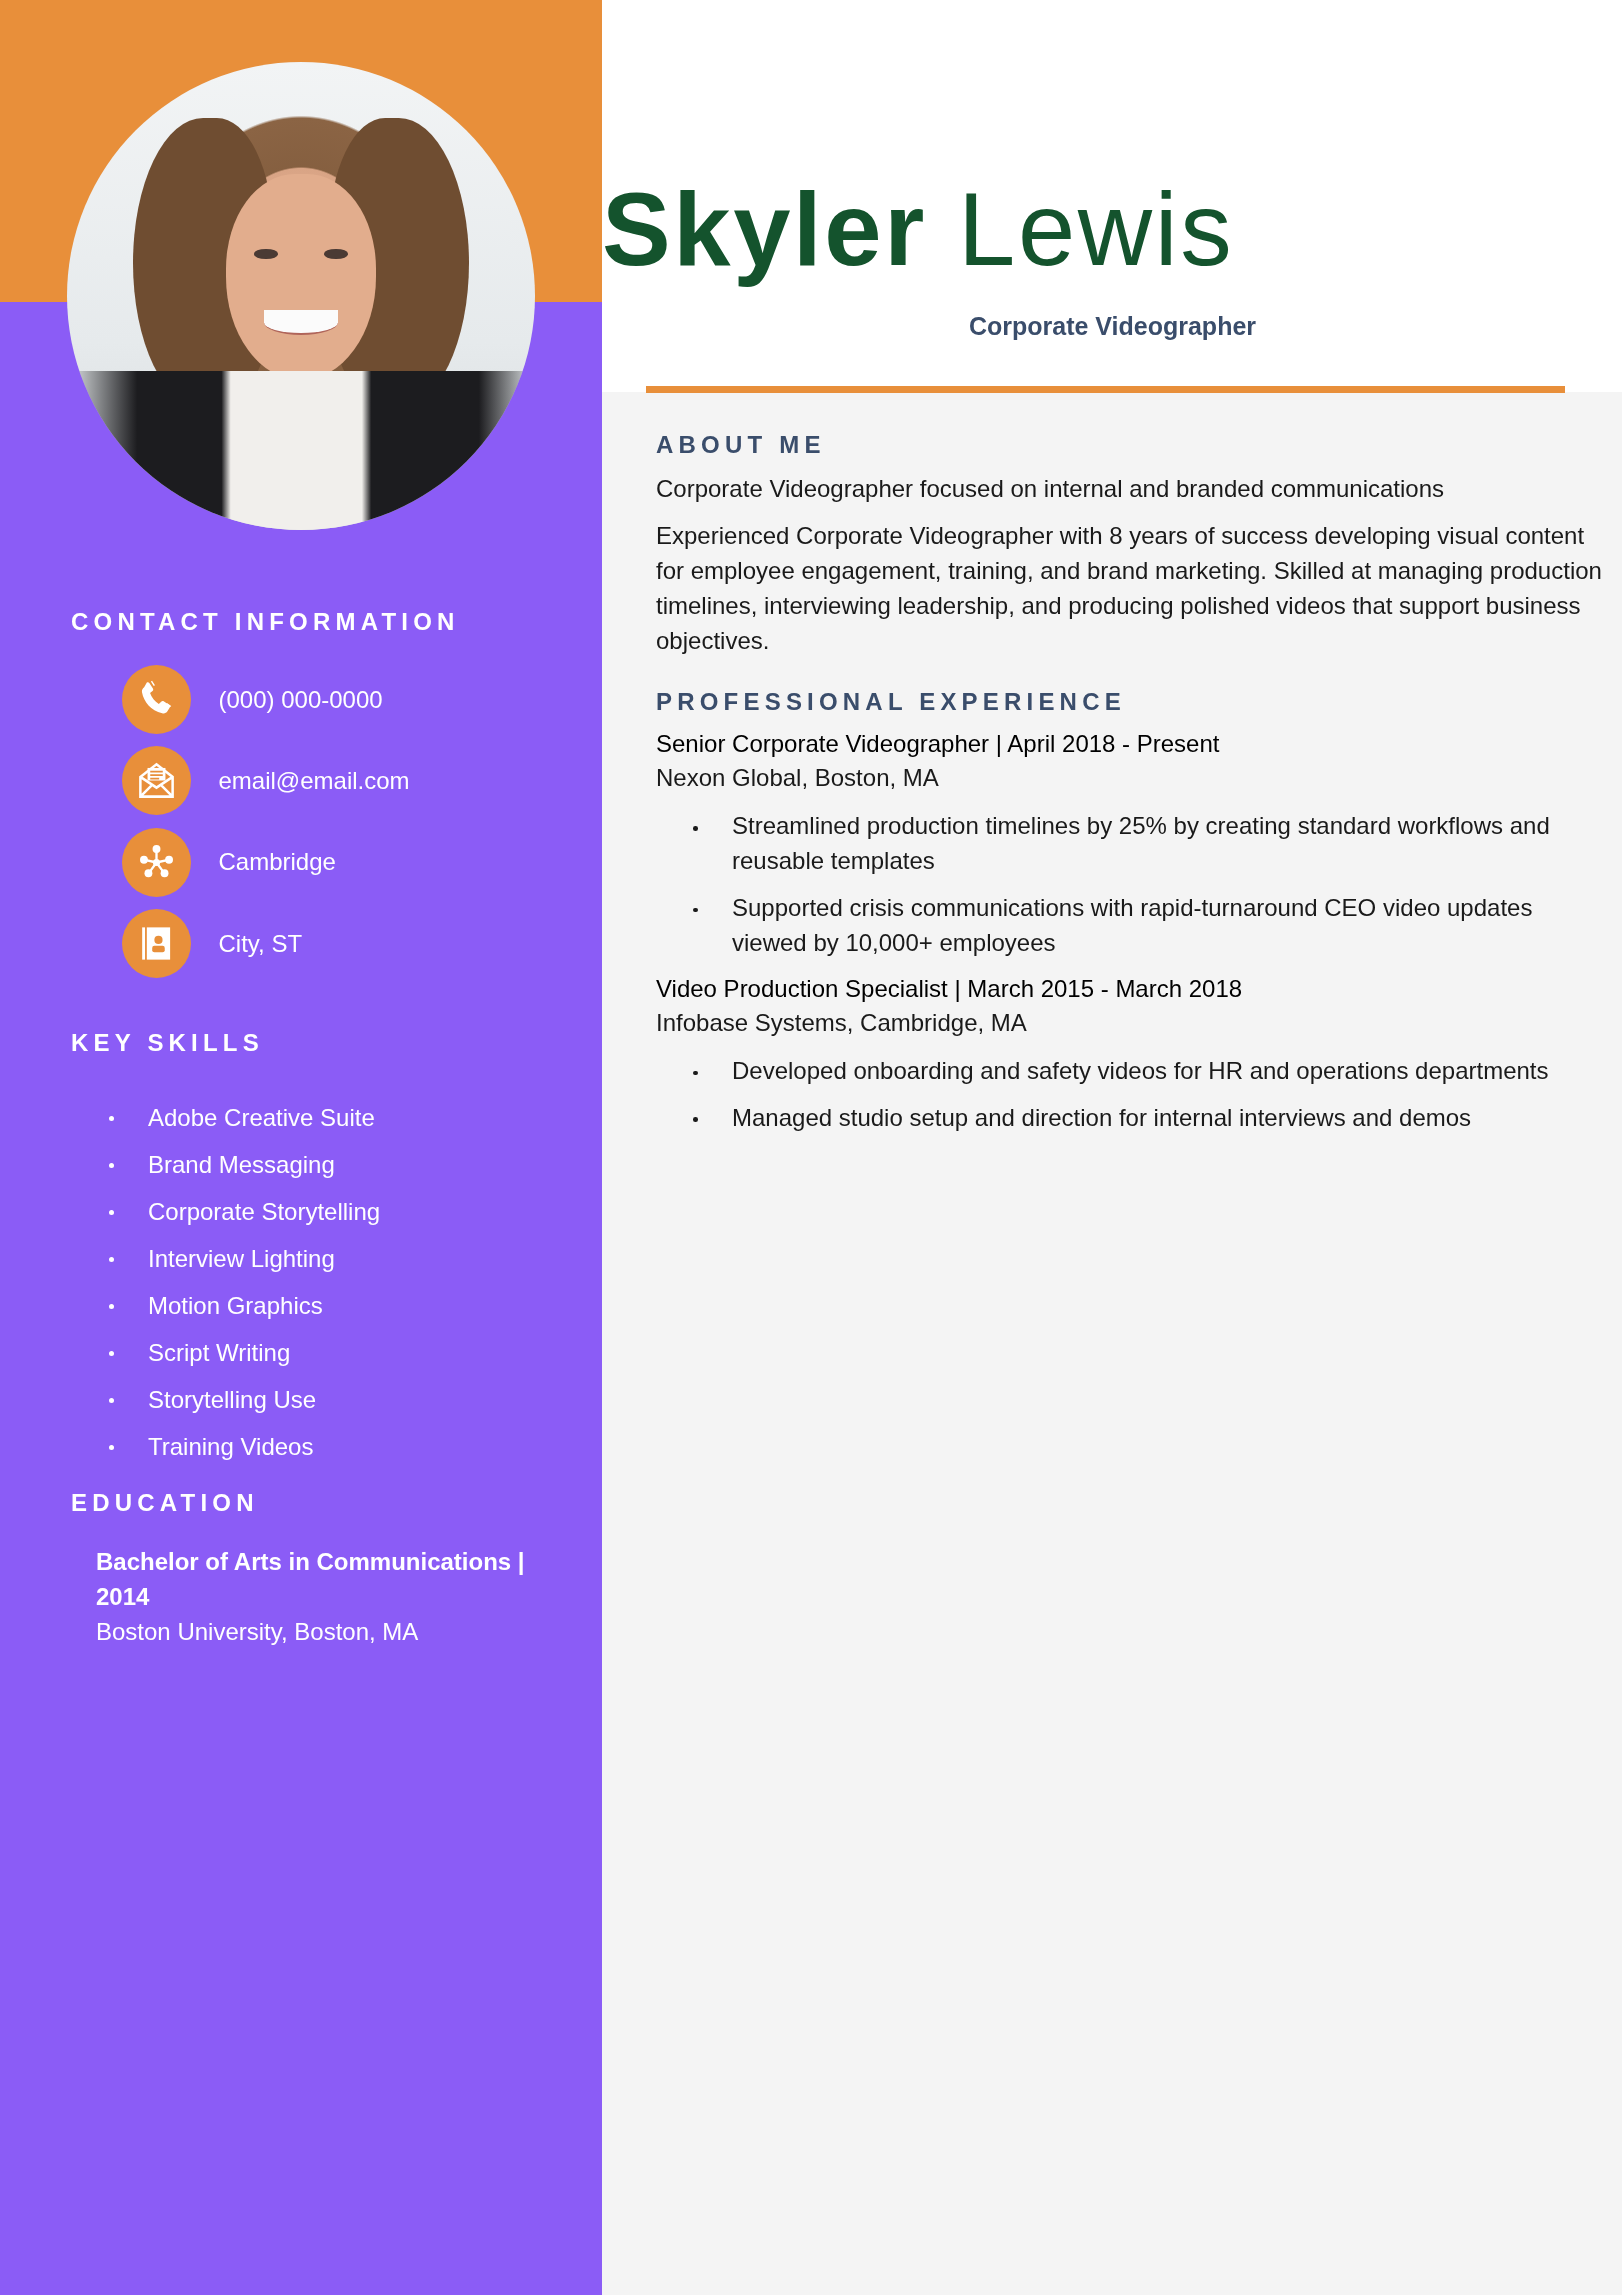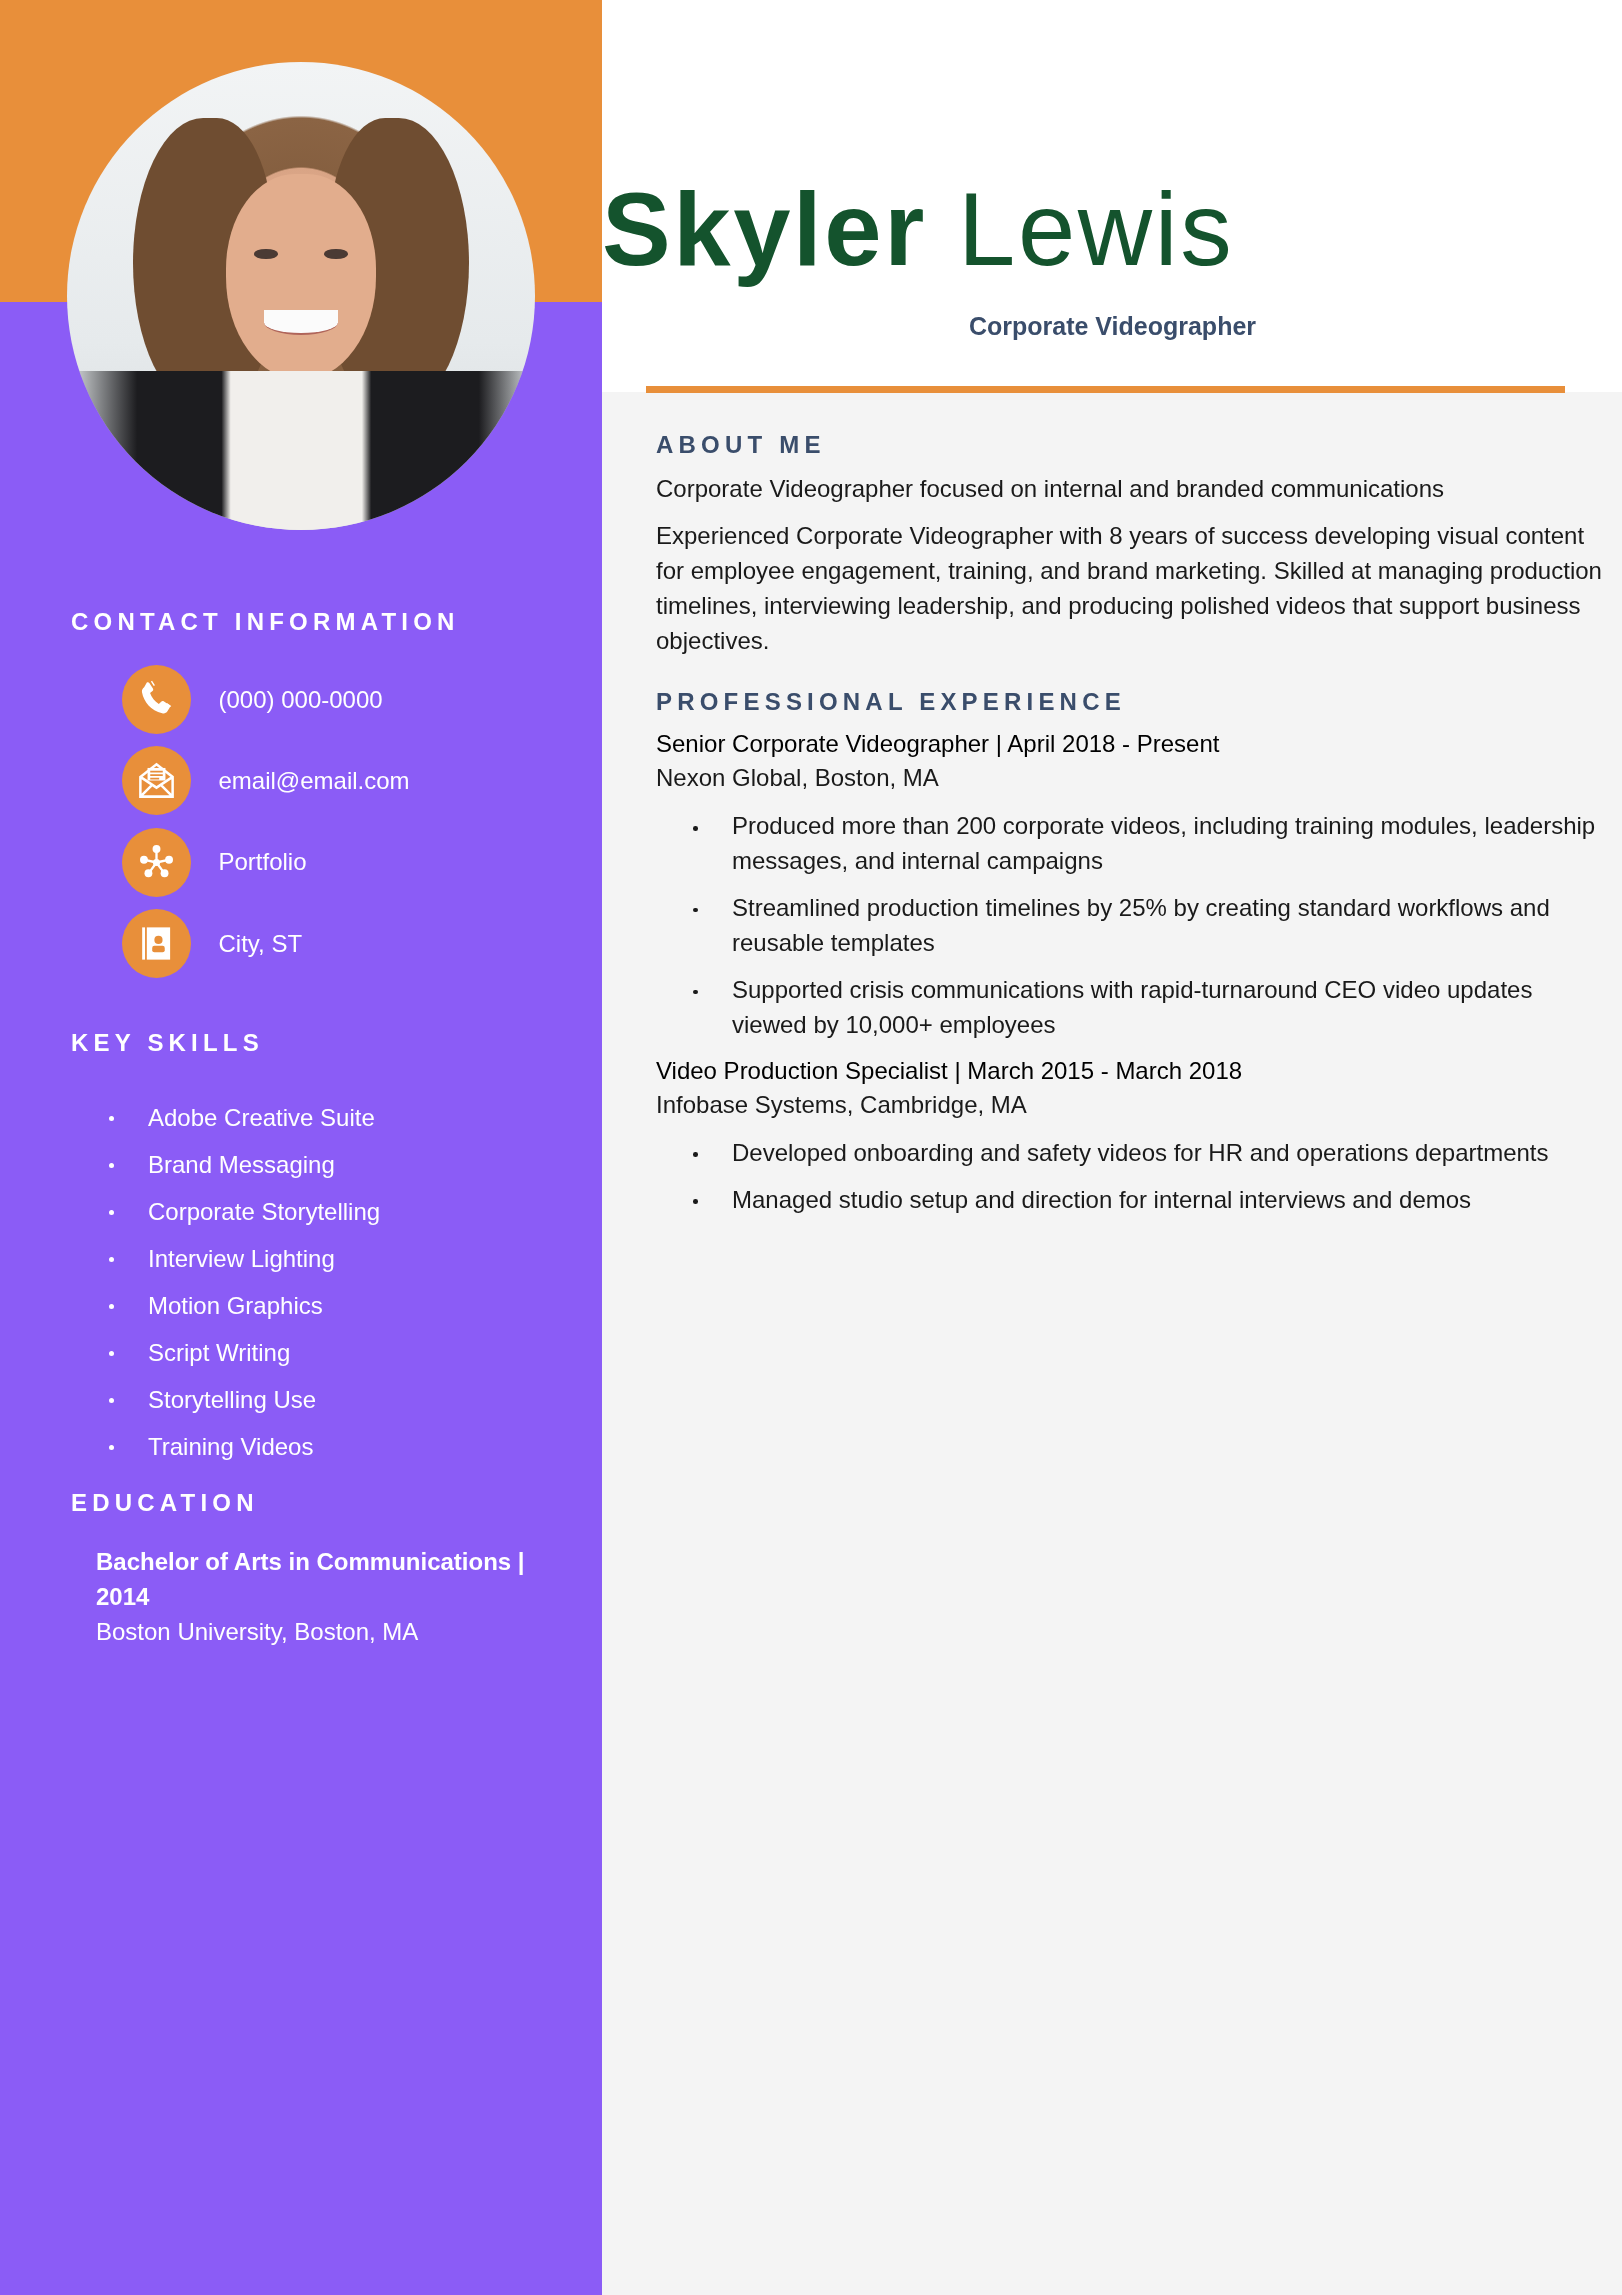--- a/index.html
+++ b/index.html
@@ -95,21 +95,21 @@
             <g fill="#fff">
               <circle cx="12" cy="12" r="2"></circle>
               <circle cx="12" cy="4.5" r="2.2"></circle>
               <circle cx="5" cy="10.5" r="2.2"></circle>
               <circle cx="19" cy="10.5" r="2.2"></circle>
               <circle cx="7.5" cy="18" r="2.2"></circle>
               <circle cx="16.5" cy="18" r="2.2"></circle>
             </g>
           </svg>
       </span>
-      <span class="contact-text">Portfolio</span>
+      <span class="contact-text">Cambridge</span>
     </div>
     <div class="contact-item">
       <span class="contact-icon">
         <svg viewBox="0 0 24 24">
             <rect x="4" y="3" width="1.6" height="18" fill="#fff"></rect>
             <rect x="6.6" y="3" width="13" height="18" fill="#fff"></rect>
             <circle cx="13.1" cy="10" r="2.3" fill="#E88F3A"></circle>
             <rect x="9.6" y="13.3" width="7" height="3.6" rx="1.2" fill="#E88F3A"></rect>
           </svg>
       </span>
@@ -173,21 +173,20 @@
     <p class="p">Experienced Corporate Videographer with 8 years of success developing visual content for employee engagement, training, and brand marketing. Skilled at managing production timelines, interviewing leadership, and producing polished videos that support business objectives.</p>
   </section>
 
   <section class="exp-section">
     <h2 class="main-heading">PROFESSIONAL EXPERIENCE</h2>
 
     <div>
       <div class="job-title">Senior Corporate Videographer | April 2018 - Present</div>
       <div class="job-company">Nexon Global, Boston, MA</div>
       <ul class="bullets">
-        <li><span class="dot"></span><span>Produced more than 200 corporate videos, including training modules, leadership messages, and internal campaigns</span></li>
         <li><span class="dot"></span><span>Streamlined production timelines by 25% by creating standard workflows and reusable templates</span></li>
         <li><span class="dot"></span><span>Supported crisis communications with rapid-turnaround CEO video updates viewed by 10,000+ employees</span></li>
       </ul>
     </div>
 
     <div>
       <div class="job-title">Video Production Specialist | March 2015 - March 2018</div>
       <div class="job-company">Infobase Systems, Cambridge, MA</div>
       <ul class="bullets">
         <li><span class="dot"></span><span>Developed onboarding and safety videos for HR and operations departments</span></li>

